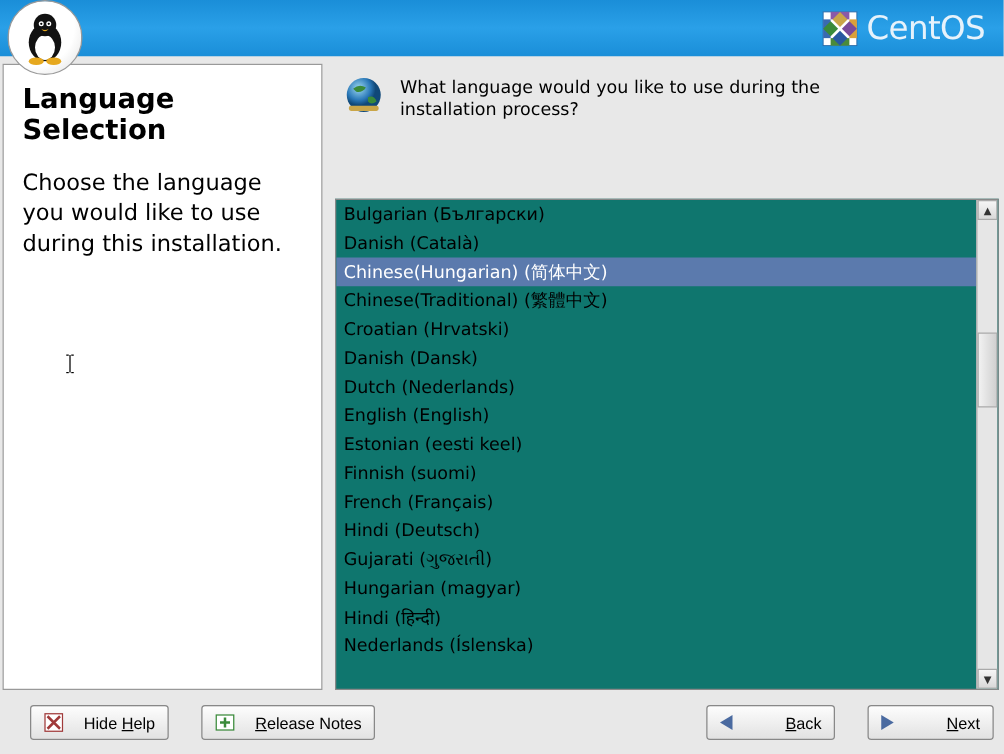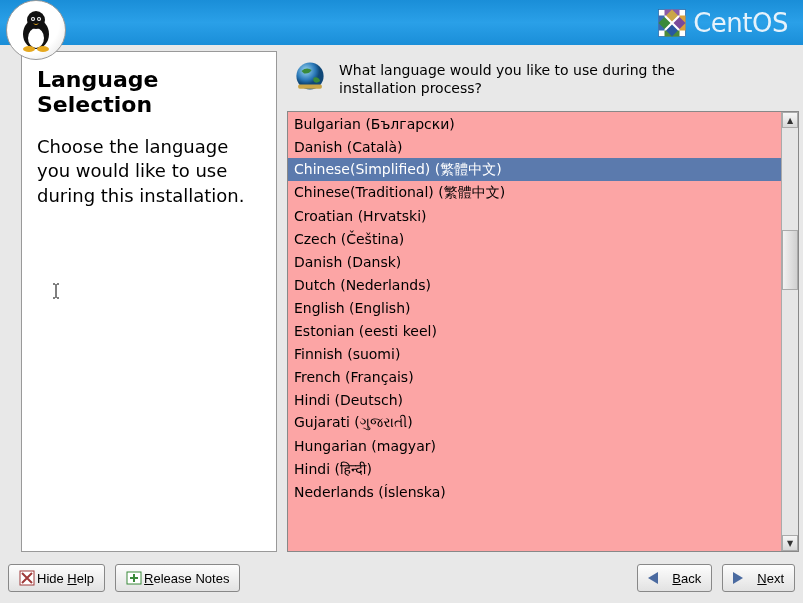--- a/index.html
+++ b/index.html
@@ -44,21 +44,21 @@
     background: radial-gradient(circle at 35% 35%, #fff 60%, #ddd 100%);
     border: 1px solid #999;
     border-radius: 50%;
     display: flex;
     align-items: center;
     justify-content: center;
     z-index: 5;
   }
   .content {
     display: flex;
-    padding: 6px 4px 6px 21px;
+    padding: 6px 4px 6px 2px;
     gap: 10px;
     height: 513px;
   }
   .left-pane {
     width: 256px;
     background: #fff;
     border: 1px solid #999;
     padding: 15px;
   }
   .left-pane h1 {
@@ -87,23 +87,24 @@
   .prompt-text {
     font-size: 14px;
     line-height: 1.3;
     max-width: 350px;
     padding-top: 2px;
   }
   .list-frame {
     flex: 1;
     display: flex;
     border: 1px solid #888;
-    background: #fca5a5;
+    background: #0f766e;
     position: relative;
     overflow: hidden;
+    margin-top: 48px;
   }
   .lang-list {
     flex: 1;
     overflow: hidden;
   }
   .lang-item {
     padding: 3px 8px 3px 6px;
     font-size: 14px;
     height: 23px;
     display: flex;
@@ -149,24 +150,25 @@
     gap: 10px;
   }
   .btn {
     height: 28px;
     padding: 0 10px;
     background: linear-gradient(to bottom,#fdfdfd,#e2e2e2);
     border: 1px solid #888;
     border-radius: 3px;
     display: inline-flex;
     align-items: center;
-    gap: 2px;
+    gap: 16px;
     font-size: 13px;
     cursor: pointer;
     color: #000;
+    margin-left: 16px;
   }
   .btn .u { text-decoration: underline; }
   .spacer { flex: 1; }
   .mini-icon { width: 16px; height: 16px; }
   .tri-left, .tri-right {
     width: 0; height: 0; display: inline-block;
   }
   .tri-left {
     border-top: 6px solid transparent;
     border-bottom: 6px solid transparent;
@@ -240,24 +242,23 @@
         <path d="M10 14 Q16 9 22 13 Q19 18 13 17 Z" fill="#3a8a3a"></path>
         <path d="M24 22 Q30 20 32 26 Q27 30 24 26 Z" fill="#3a8a3a"></path>
         <rect x="6" y="30" width="28" height="5" rx="2" fill="#caa648"></rect>
       </svg>
       <div class="prompt-text">What language would you like to use during the installation process?</div>
     </div>
     <div class="list-frame">
       <div class="lang-list" id="lang-list">
           <div class="lang-item">Bulgarian (Български)</div>
           <div class="lang-item">Danish (Català)</div>
-          <div class="lang-item selected">Chinese(Simplified) (繁體中文)</div>
+          <div class="lang-item selected">Chinese(Hungarian) (简体中文)</div>
           <div class="lang-item">Chinese(Traditional) (繁體中文)</div>
           <div class="lang-item">Croatian (Hrvatski)</div>
-          <div class="lang-item">Czech (Čeština)</div>
           <div class="lang-item">Danish (Dansk)</div>
           <div class="lang-item">Dutch (Nederlands)</div>
           <div class="lang-item">English (English)</div>
           <div class="lang-item">Estonian (eesti keel)</div>
           <div class="lang-item">Finnish (suomi)</div>
           <div class="lang-item">French (Français)</div>
           <div class="lang-item">Hindi (Deutsch)</div>
           <div class="lang-item">Gujarati (ગુજરાતી)</div>
           <div class="lang-item">Hungarian (magyar)</div>
           <div class="lang-item">Hindi (हिन्दी)</div>

